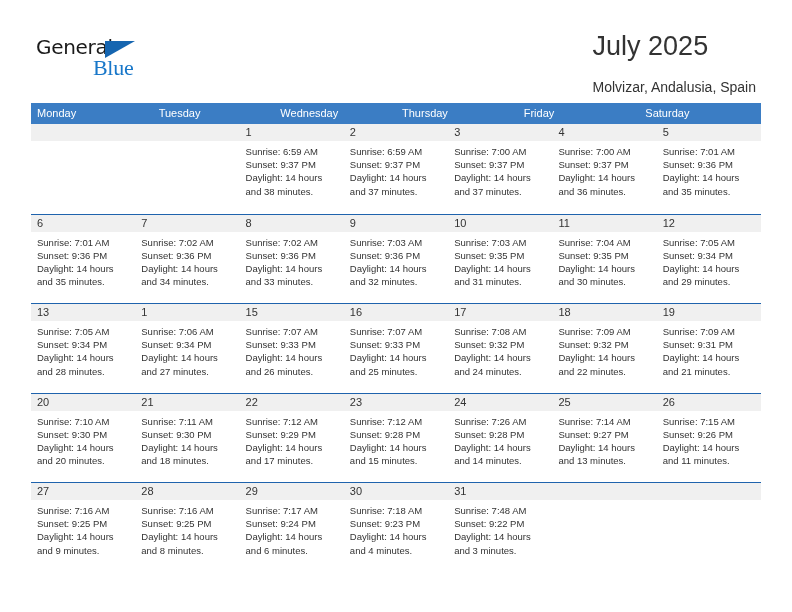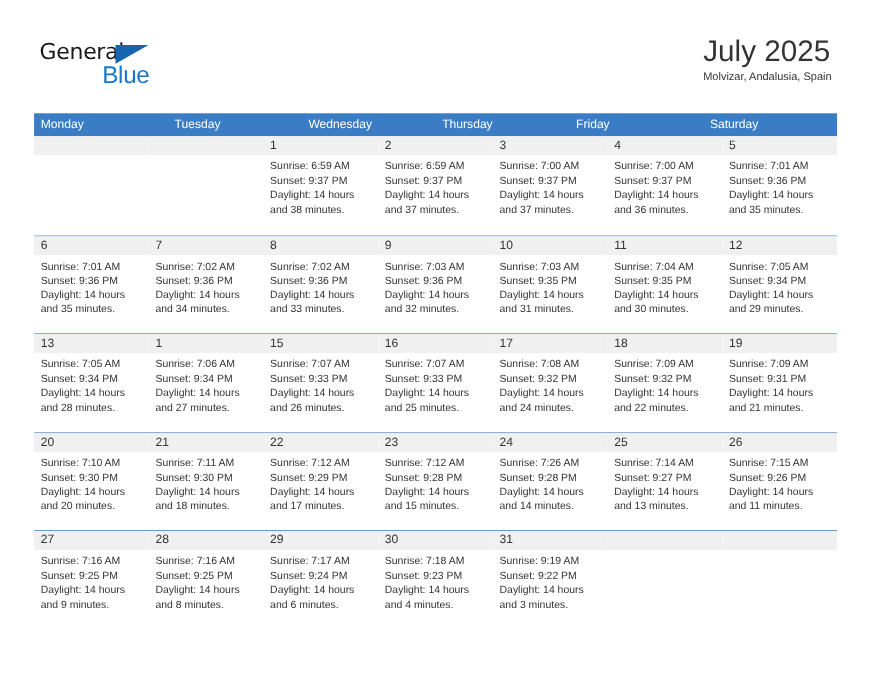--- a/index.html
+++ b/index.html
@@ -59,43 +59,43 @@
     border-left: 30px solid #1565b0;
     border-bottom: 17px solid transparent;
   }
   .logo-blue {
     position: absolute;
     left: 57px;
     top: 21px;
     font-size: 22px;
     letter-spacing: -0.3px;
     color: #1877c9;
-    font-family: Liberation Sans, sans-serif;
+    font-family: Liberation Serif, serif;
     line-height: 22px;
     font-weight: 400;
   }
 
   .title-block {
     position: absolute;
     right: 36px;
     top: 30px;
     text-align: left;
   }
   .cal-title {
     font-size: 27px;
     color: #333333;
     line-height: 32px;
     font-weight: 400;
     white-space: nowrap;
   }
   .cal-subtitle {
-    font-size: 10px;
+    font-size: 14px;
     color: #333333;
     line-height: 18px;
-    margin-top: 0;
+    margin-top: 16px;
     white-space: nowrap;
   }
 
   
   .calendar {
     position: absolute;
     left: 31px;
     top: 103px;
     width: 730px;
   }
@@ -542,21 +542,21 @@
               <div class="day-line">Sunset: 9:23 PM</div>
               <div class="day-line">Daylight: 14 hours</div>
               <div class="day-line">and 4 minutes.</div>
             </div>
           </div>
           <div class="day-cell">
             <div class="day-band">
               <div class="day-num">31</div>
             </div>
             <div class="day-body">
-              <div class="day-line">Sunrise: 9:19 AM</div>
+              <div class="day-line">Sunrise: 7:48 AM</div>
               <div class="day-line">Sunset: 9:22 PM</div>
               <div class="day-line">Daylight: 14 hours</div>
               <div class="day-line">and 3 minutes.</div>
             </div>
           </div>
           <div class="day-cell empty">
             <div class="day-band">
               <div class="day-num"></div>
             </div>
             <div class="day-body">

